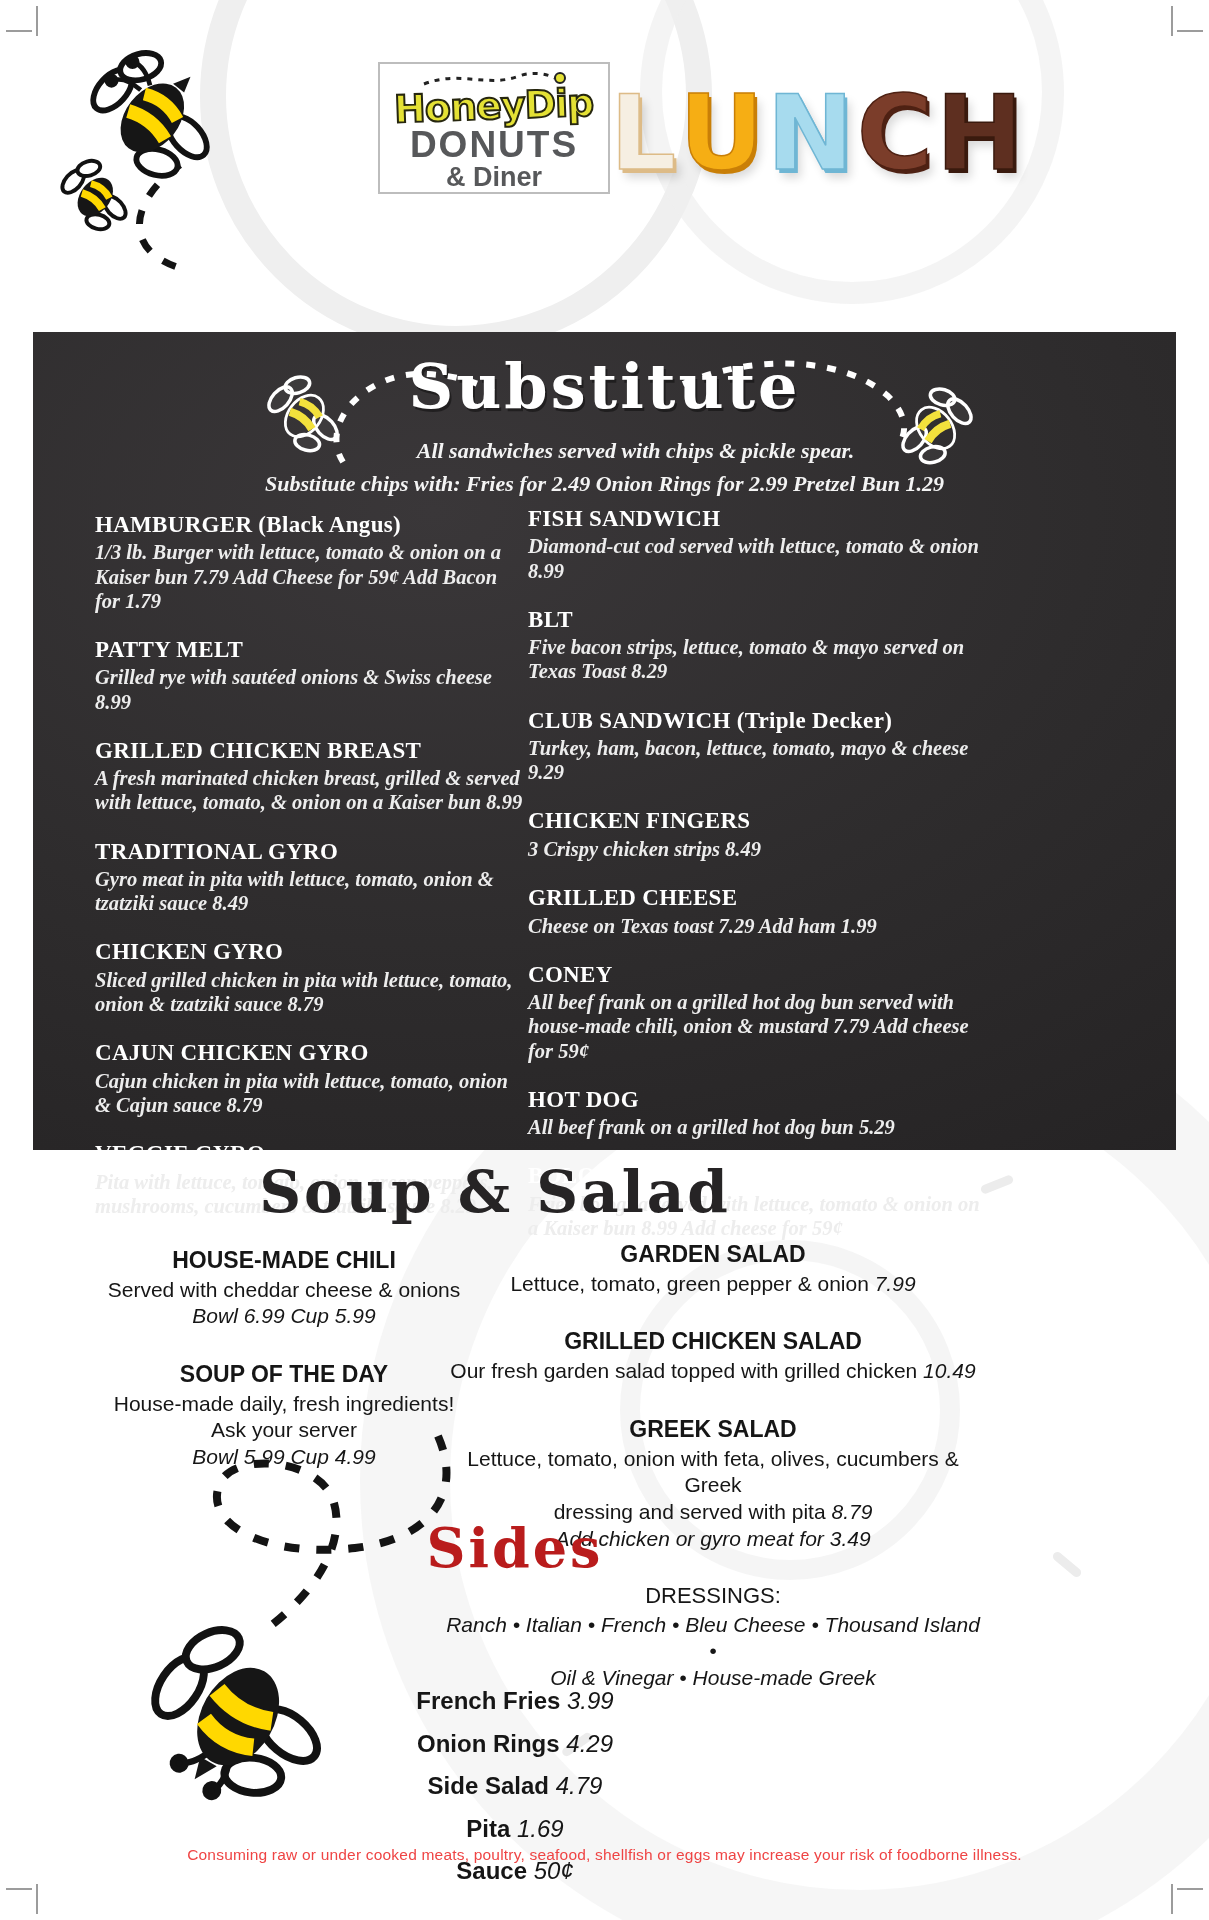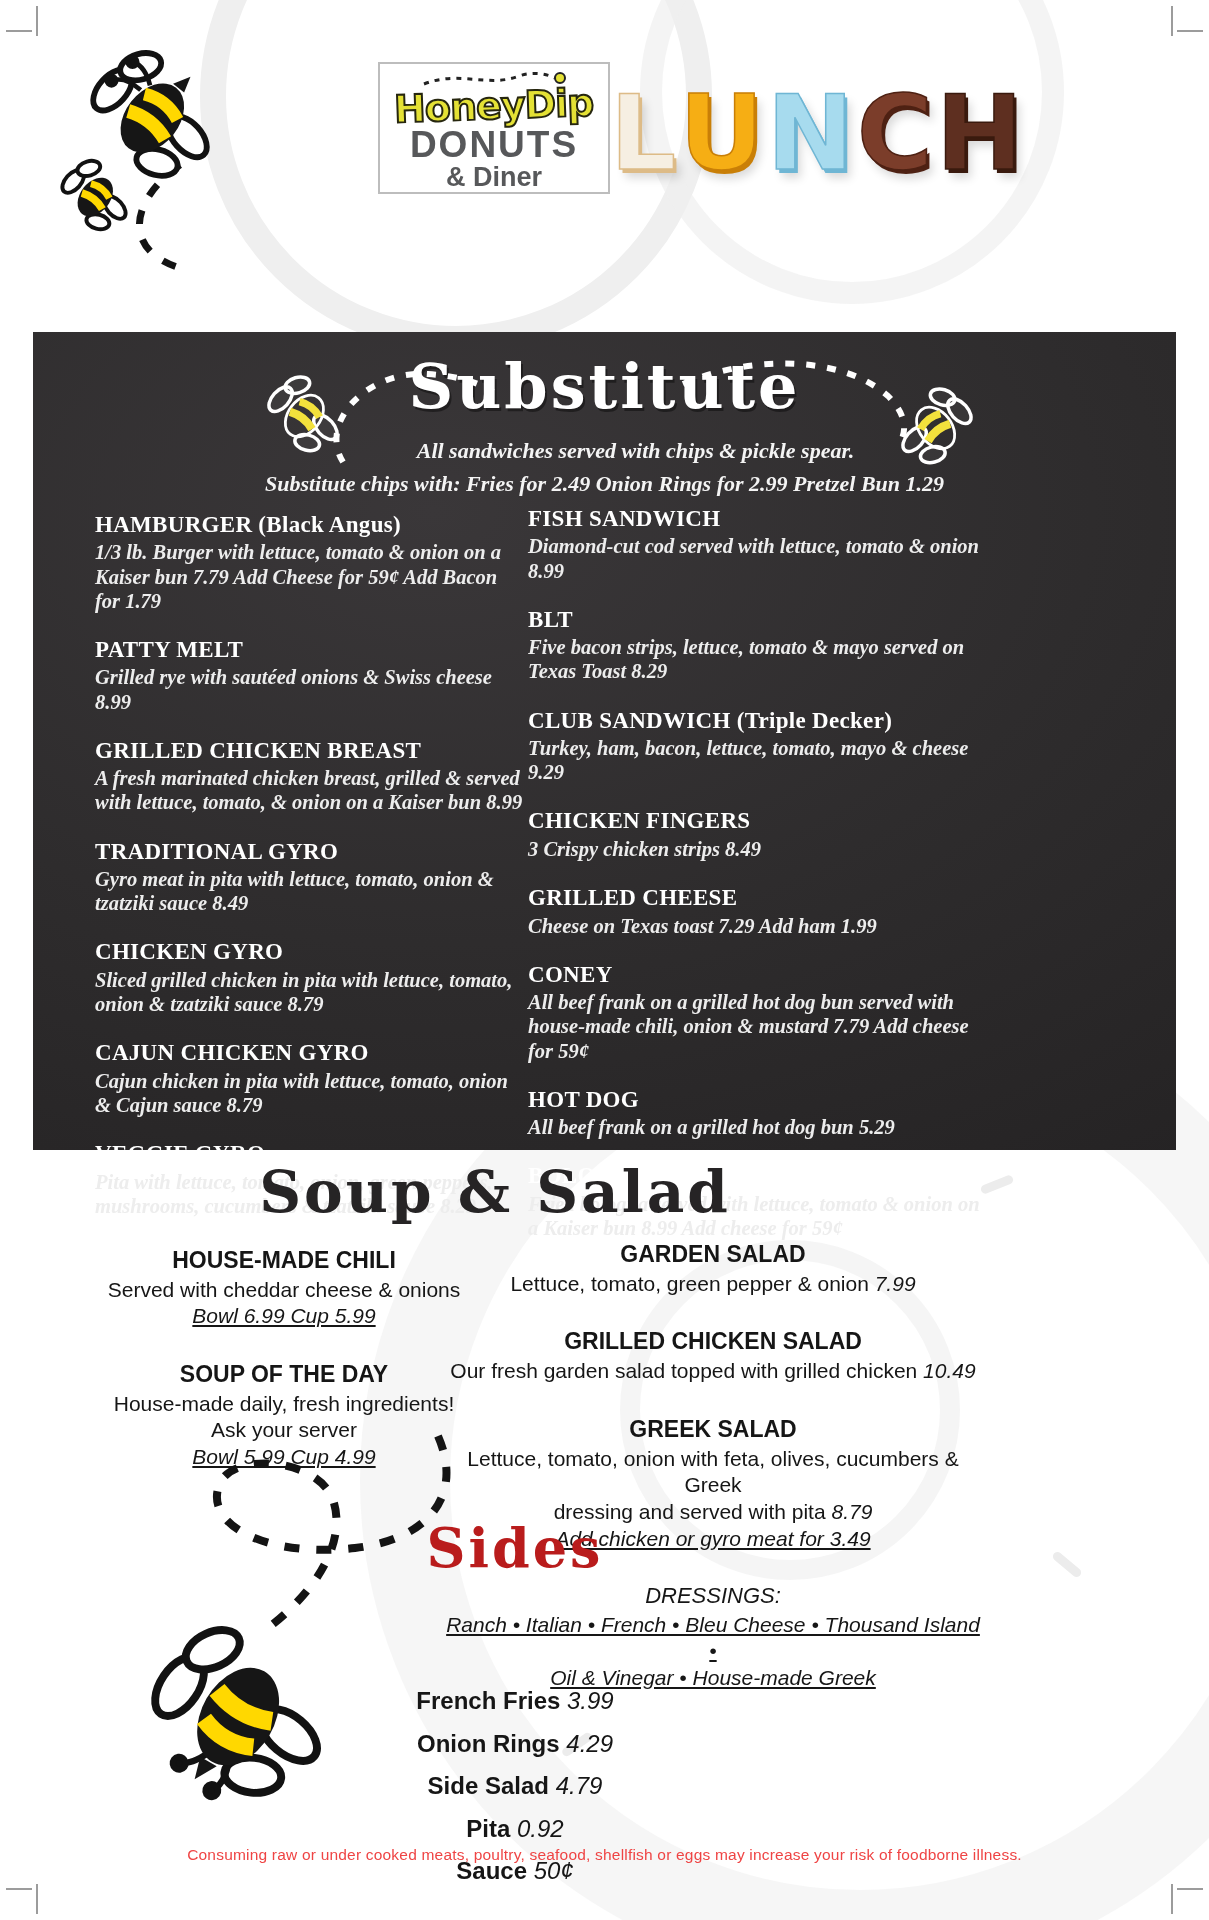--- a/index.html
+++ b/index.html
@@ -34,23 +34,23 @@
   .col-right{left:495px;top:174px;width:465px;}
   .s-item{margin-bottom:24px;}
   .s-name{font:bold 23px/1.15 "Liberation Serif",serif;color:#fff;letter-spacing:.3px;margin:0 0 2px;}
   .s-desc{font:bold italic 20.5px/1.18 "Liberation Serif",serif;color:#ededed;margin:0;}
   
   .soup-title{position:absolute;left:0;top:1158px;width:990px;text-align:center;font-size:58px;color:#262425;}
   .soup-left{position:absolute;left:88px;top:1246px;width:392px;text-align:center;}
   .soup-right{position:absolute;left:446px;top:1240px;width:534px;text-align:center;}
   .group{margin-bottom:30px;}
   .g-name{font:bold 23px/1.25 "Liberation Sans",sans-serif;color:#161616;margin:0 0 2px;}
-  .g-name.italic{font-weight:normal;font-style:italic;font-size:22px;}
+  .g-name.italic{font-weight:normal;font-size:22px;}
   .g-line{font:21px/1.27 "Liberation Sans",sans-serif;color:#161616;margin:0;}
-  .g-line.italic{font-style:italic;text-decoration:underline;}
+  .g-line.italic{font-style:italic;}
   .price{font-style:italic;}
   
   .sides-title{position:absolute;left:280px;top:1516px;width:470px;text-align:center;font-size:54px;color:#b91c1c;}
   .sides-list{position:absolute;left:280px;top:1684px;width:470px;text-align:center;}
   .side-line{font:bold 24px/1.4 "Liberation Sans",sans-serif;color:#161616;margin:0 0 9px;}
   .side-line .price{font-weight:normal;font-style:italic;}
   
   .footer{position:absolute;left:0;top:1846px;width:100%;text-align:center;
           font:15.5px "Liberation Sans",sans-serif;color:#ef4444;letter-spacing:.2px;}
   
@@ -296,18 +296,18 @@
       <path d="M42 68 Q62 60 82 68" stroke="#ffd800" stroke-width="12" fill="none"></path>
       <path d="M58 26 L66 12 L70 26 Z" fill="#161616"></path>
     </g>
   </svg>
 
   <div class="script-title sides-title">Sides</div>
   <div class="sides-list" id="sides-list">
       <p class="side-line"><span>French Fries</span> <span class="price">3.99</span></p>
       <p class="side-line"><span>Onion Rings</span> <span class="price">4.29</span></p>
       <p class="side-line"><span>Side Salad</span> <span class="price">4.79</span></p>
-      <p class="side-line"><span>Pita</span> <span class="price">0.92</span></p>
+      <p class="side-line"><span>Pita</span> <span class="price">1.69</span></p>
       <p class="side-line"><span>Sauce</span> <span class="price">50¢</span></p>
     </div>
 
   <div class="footer">Consuming raw or under cooked meats, poultry, seafood, shellfish or eggs may increase your risk of foodborne illness.</div>
 </div>
 
 </body></html>

